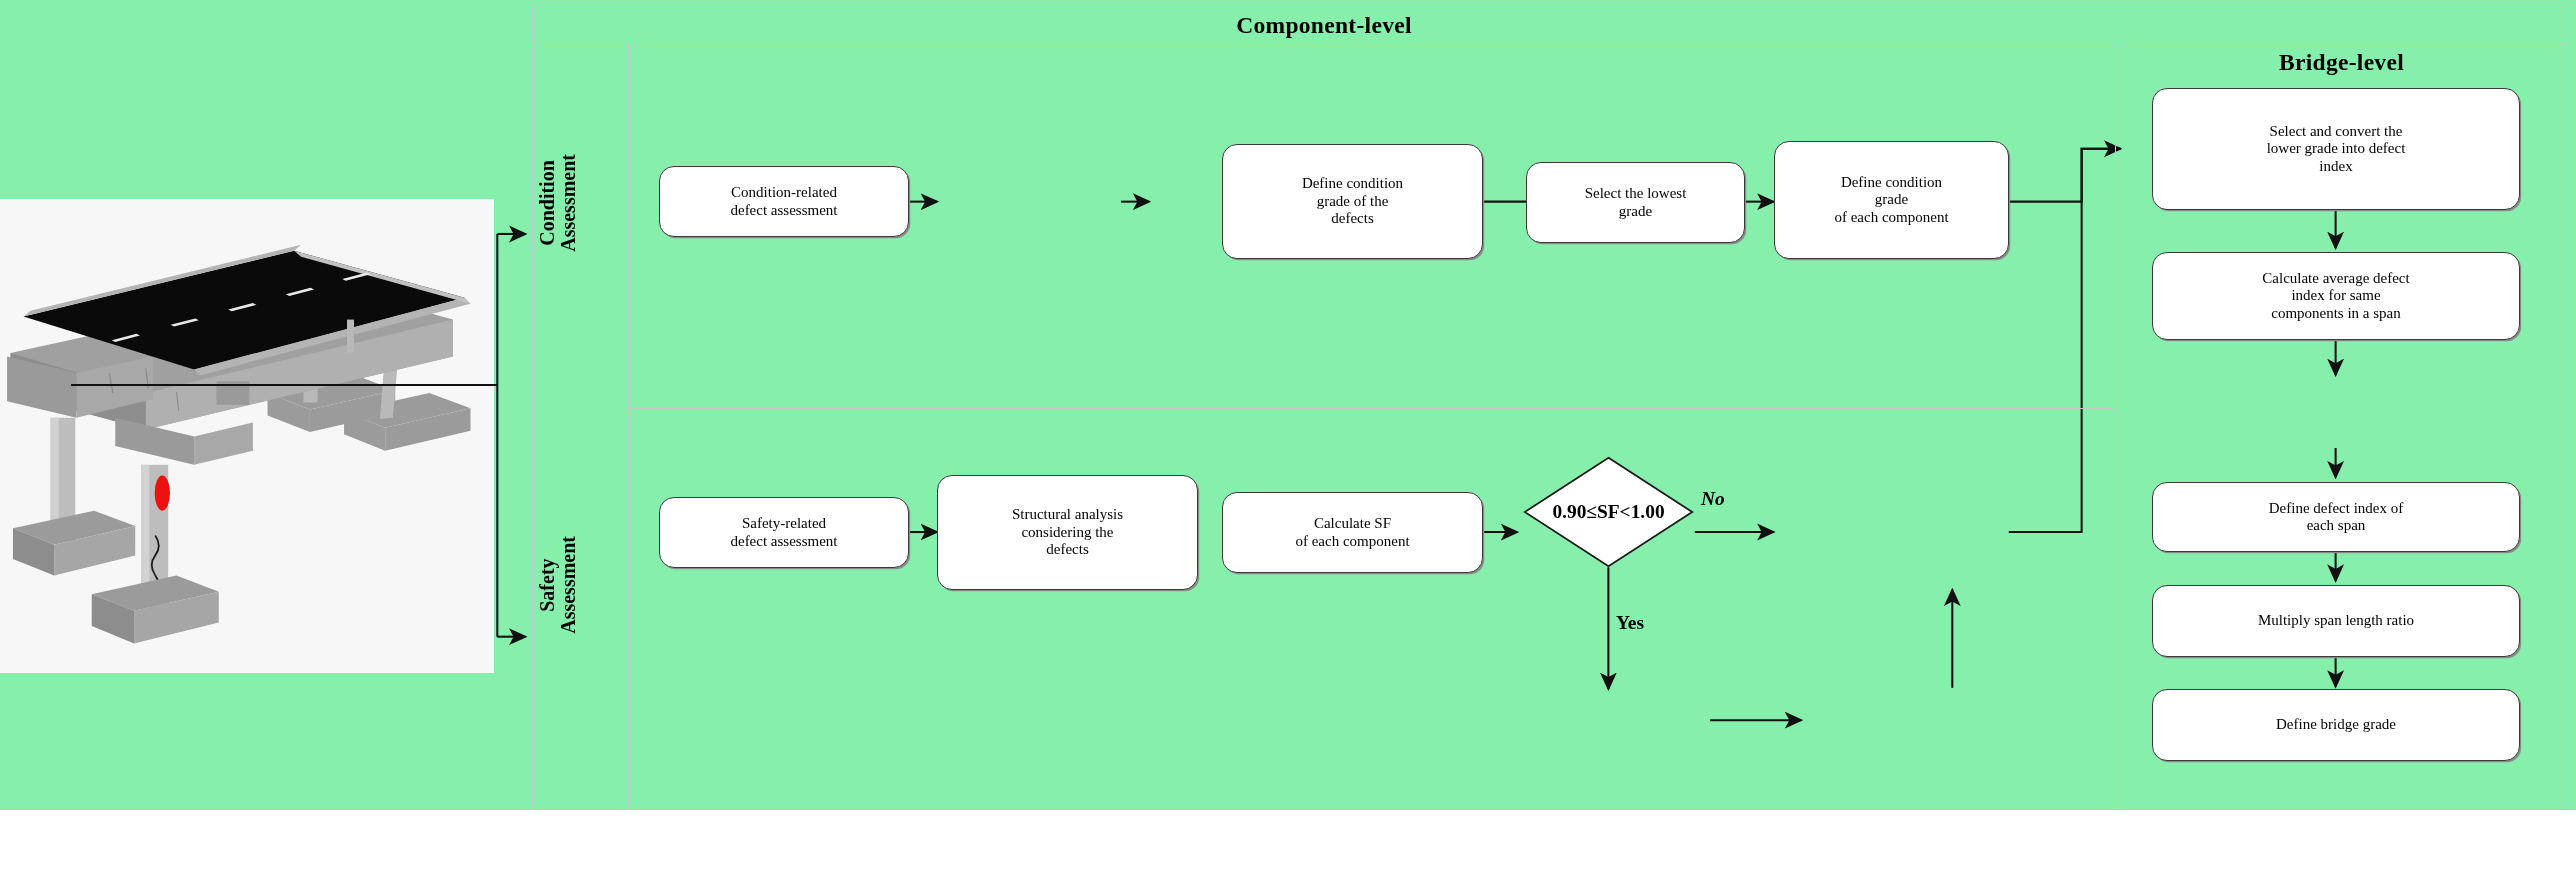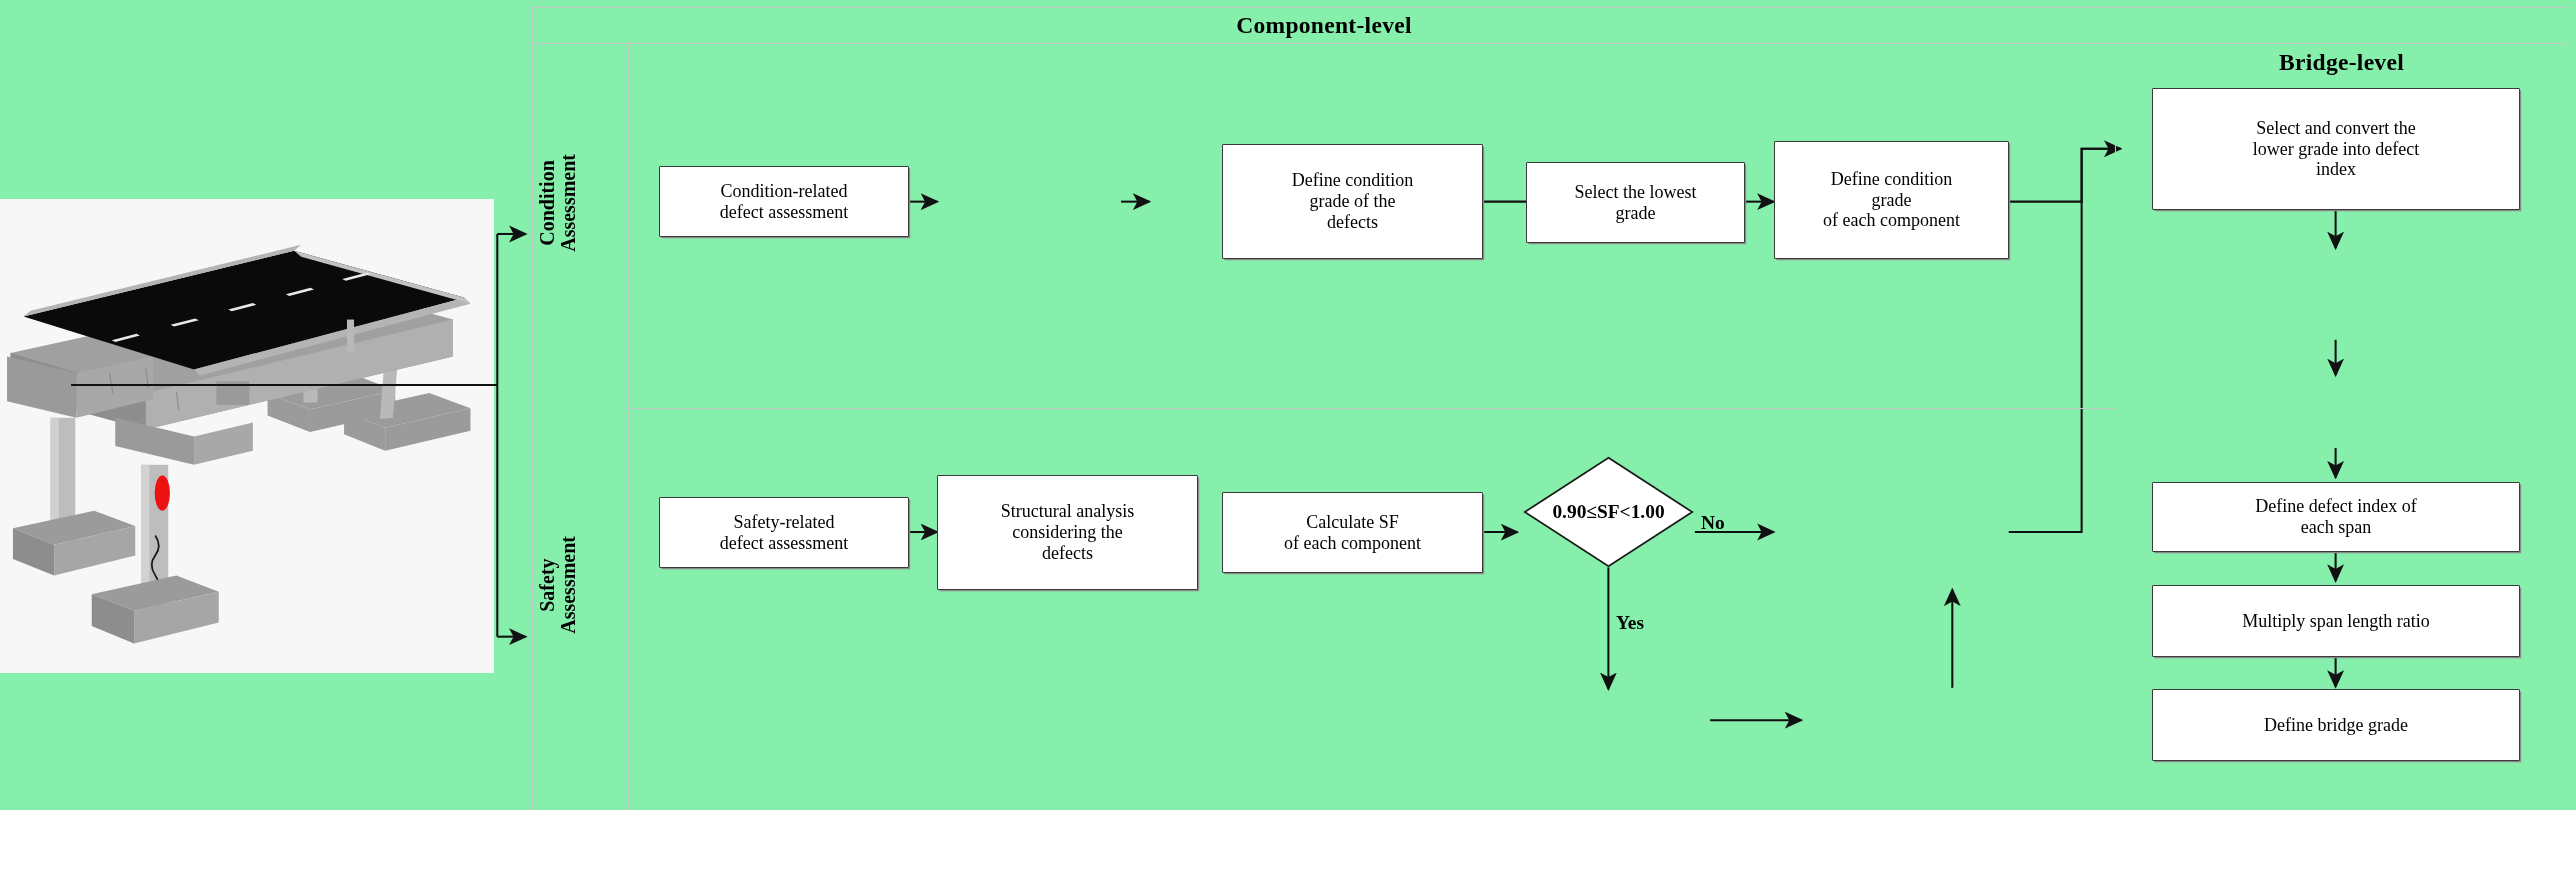--- a/index.html
+++ b/index.html
@@ -34,24 +34,24 @@
   .rowlabel span{
     writing-mode:vertical-rl;transform:rotate(180deg);
     font-size:20px;font-weight:bold;color:#000;text-align:center;line-height:1.05;white-space:pre-line;
   }
   #lbl-condition{left:7px;top:71px;height:247px;}
   #lbl-safety{left:7px;top:465px;height:223px;}
 
   
   .node{
     position:absolute;box-sizing:border-box;
-    border:1.2px solid #3a3a3a;border-radius:1px;background:#fff;
+    border:1.2px solid #3a3a3a;border-radius:15px;background:#fff;
     box-shadow:1.8px 1.8px 0 -0.6px #8a8a8a;
     display:flex;align-items:center;justify-content:center;text-align:center;
-    font-size:18px;line-height:1.16;color:#000;padding:2.4px 4.7px;
+    font-size:15px;line-height:1.16;color:#000;padding:2.4px 4.7px;
   }
 
   
   #dec-sf{position:absolute;left:1523px;top:456px;width:171px;height:112px;}
   #dec-sf .dia{position:absolute;inset:0;}
   #dec-sf .dtxt{position:absolute;left:0;top:0;width:100%;height:100%;
                 display:flex;align-items:center;justify-content:center;
                 font-size:19.4px;font-weight:bold;color:#000;}
 
   .edgelbl{position:absolute;font-size:19.4px;font-weight:bold;color:#000;}
@@ -223,30 +223,33 @@
 
   <div class="node" style="left:1222px;top:492px;width:261px;height:81px;white-space:pre-line">Calculate SF
 of each component</div>
 
   <div id="dec-sf">
     <svg class="dia" viewBox="0 0 290 190" preserveAspectRatio="none">
       <polygon points="145,3 287,95 145,187 3,95" fill="#fff" stroke="#1a1a1a" stroke-width="3"></polygon>
     </svg>
     <div class="dtxt">0.90≤SF&lt;1.00</div>
   </div>
-  <div class="edgelbl" style="left:1701px;top:512px;">No</div>
+  <div class="edgelbl" style="left:1701px;top:488px;font-style:italic;">No</div>
   <div class="edgelbl" style="left:1616px;top:612px;">Yes</div>
 
 
 
 
   <div class="node" style="left:2152px;top:88px;width:368px;height:122px;white-space:pre-line">Select and convert the
 lower grade into defect
 index</div>
 
+  <div class="node" style="left:2152px;top:252px;width:368px;height:88px;white-space:pre-line">Calculate average defect
+index for same
+components in a span</div>
 
 
   <div class="node" style="left:2152px;top:482px;width:368px;height:70px;white-space:pre-line">Define defect index of
 each span</div>
 
   <div class="node" style="left:2152px;top:585px;width:368px;height:72px;white-space:pre-line">Multiply span length ratio</div>
 
   <div class="node" style="left:2152px;top:689px;width:368px;height:72px;white-space:pre-line">Define bridge grade</div>
 
 </div>

